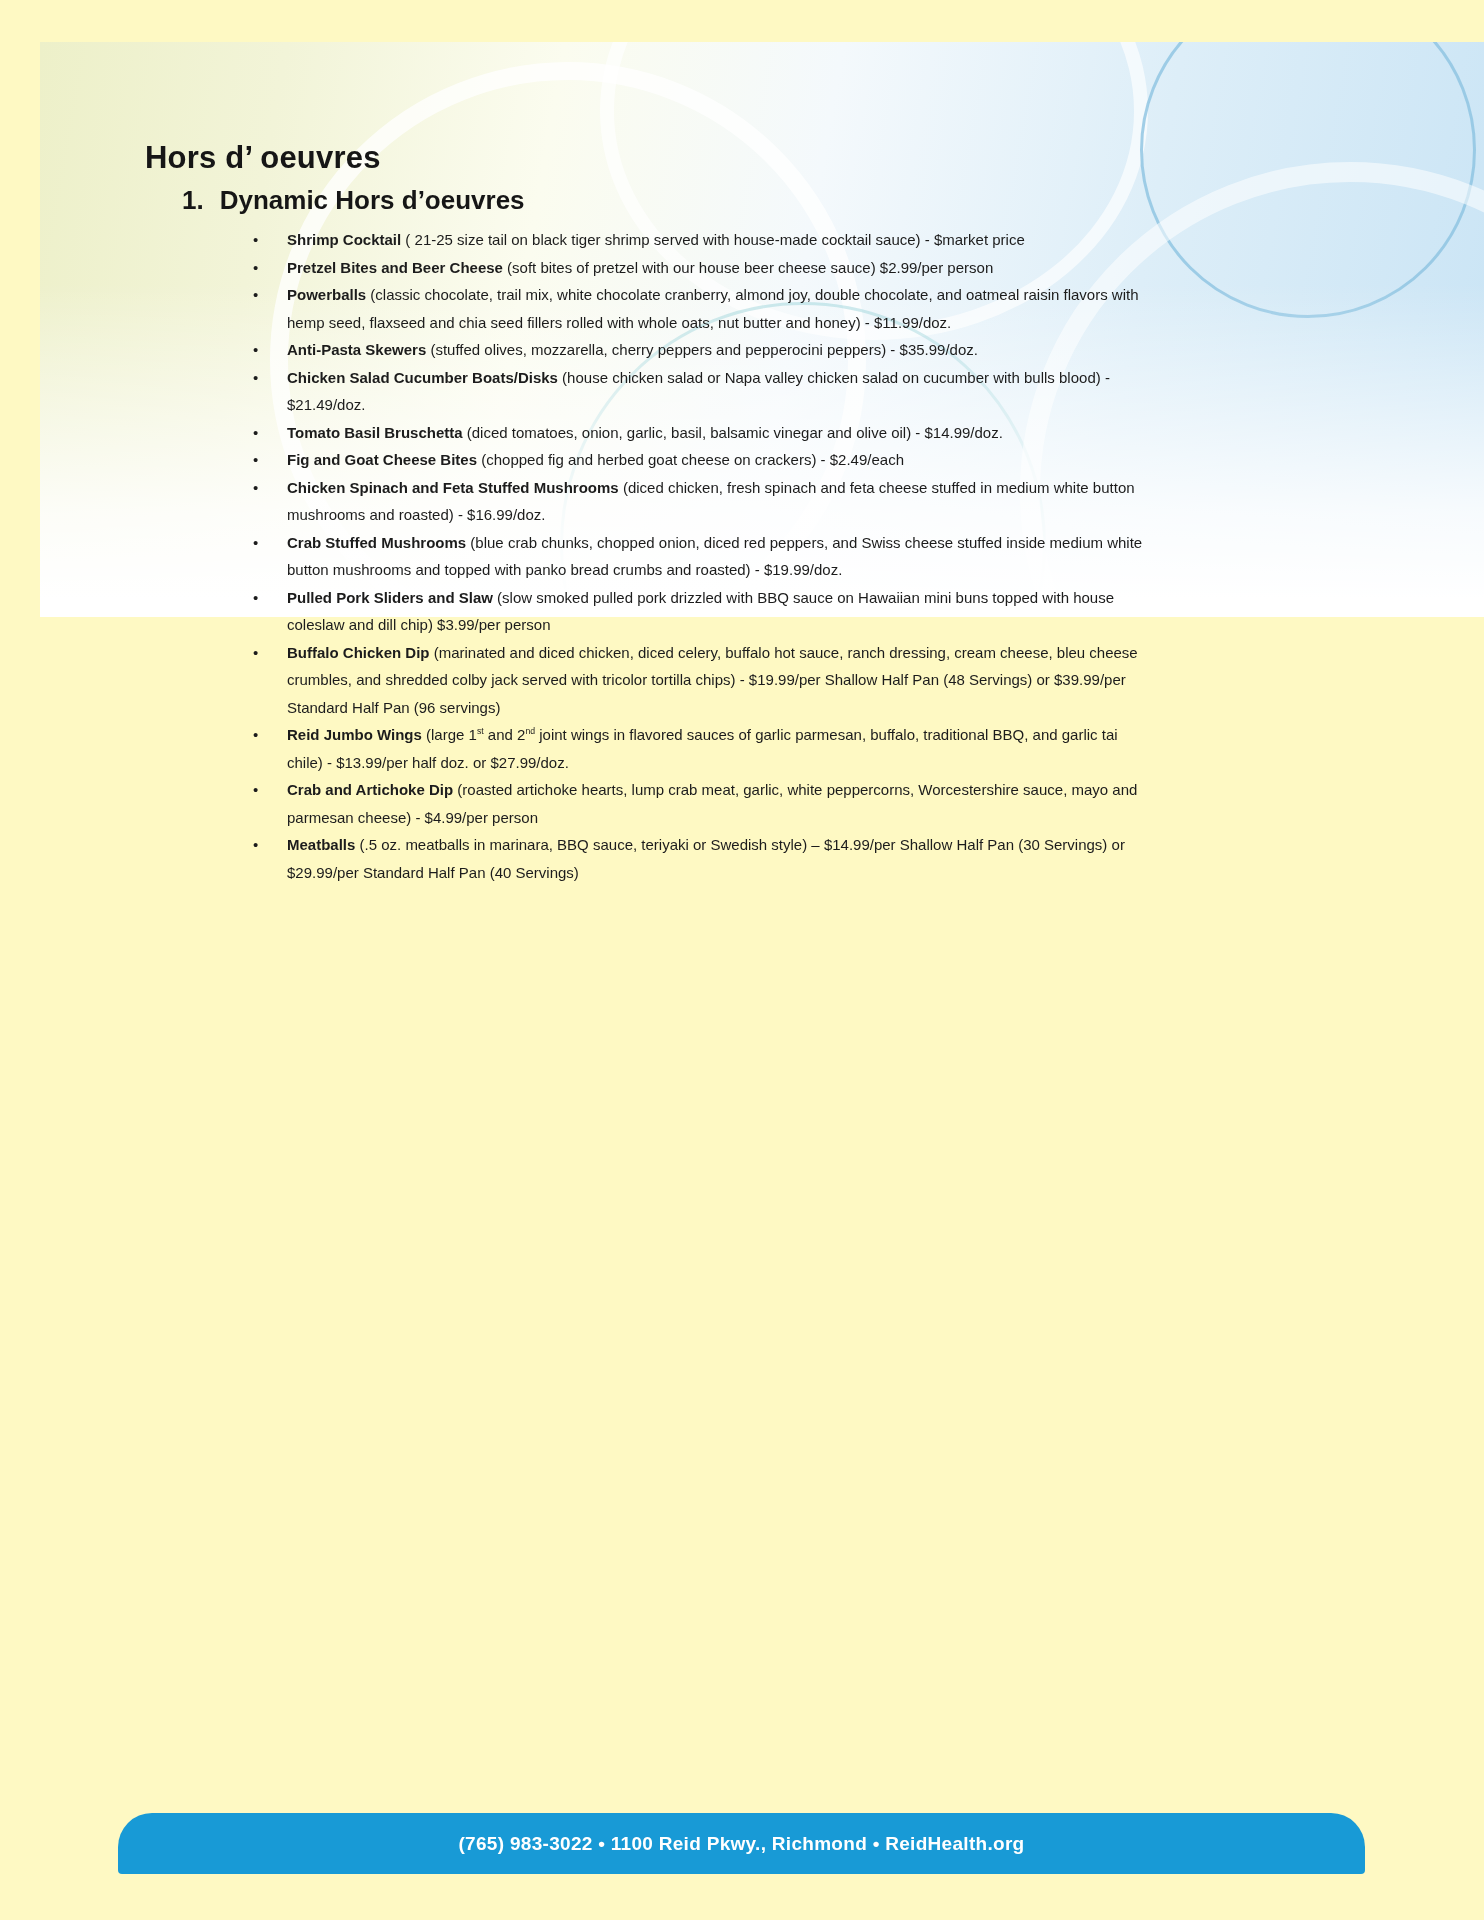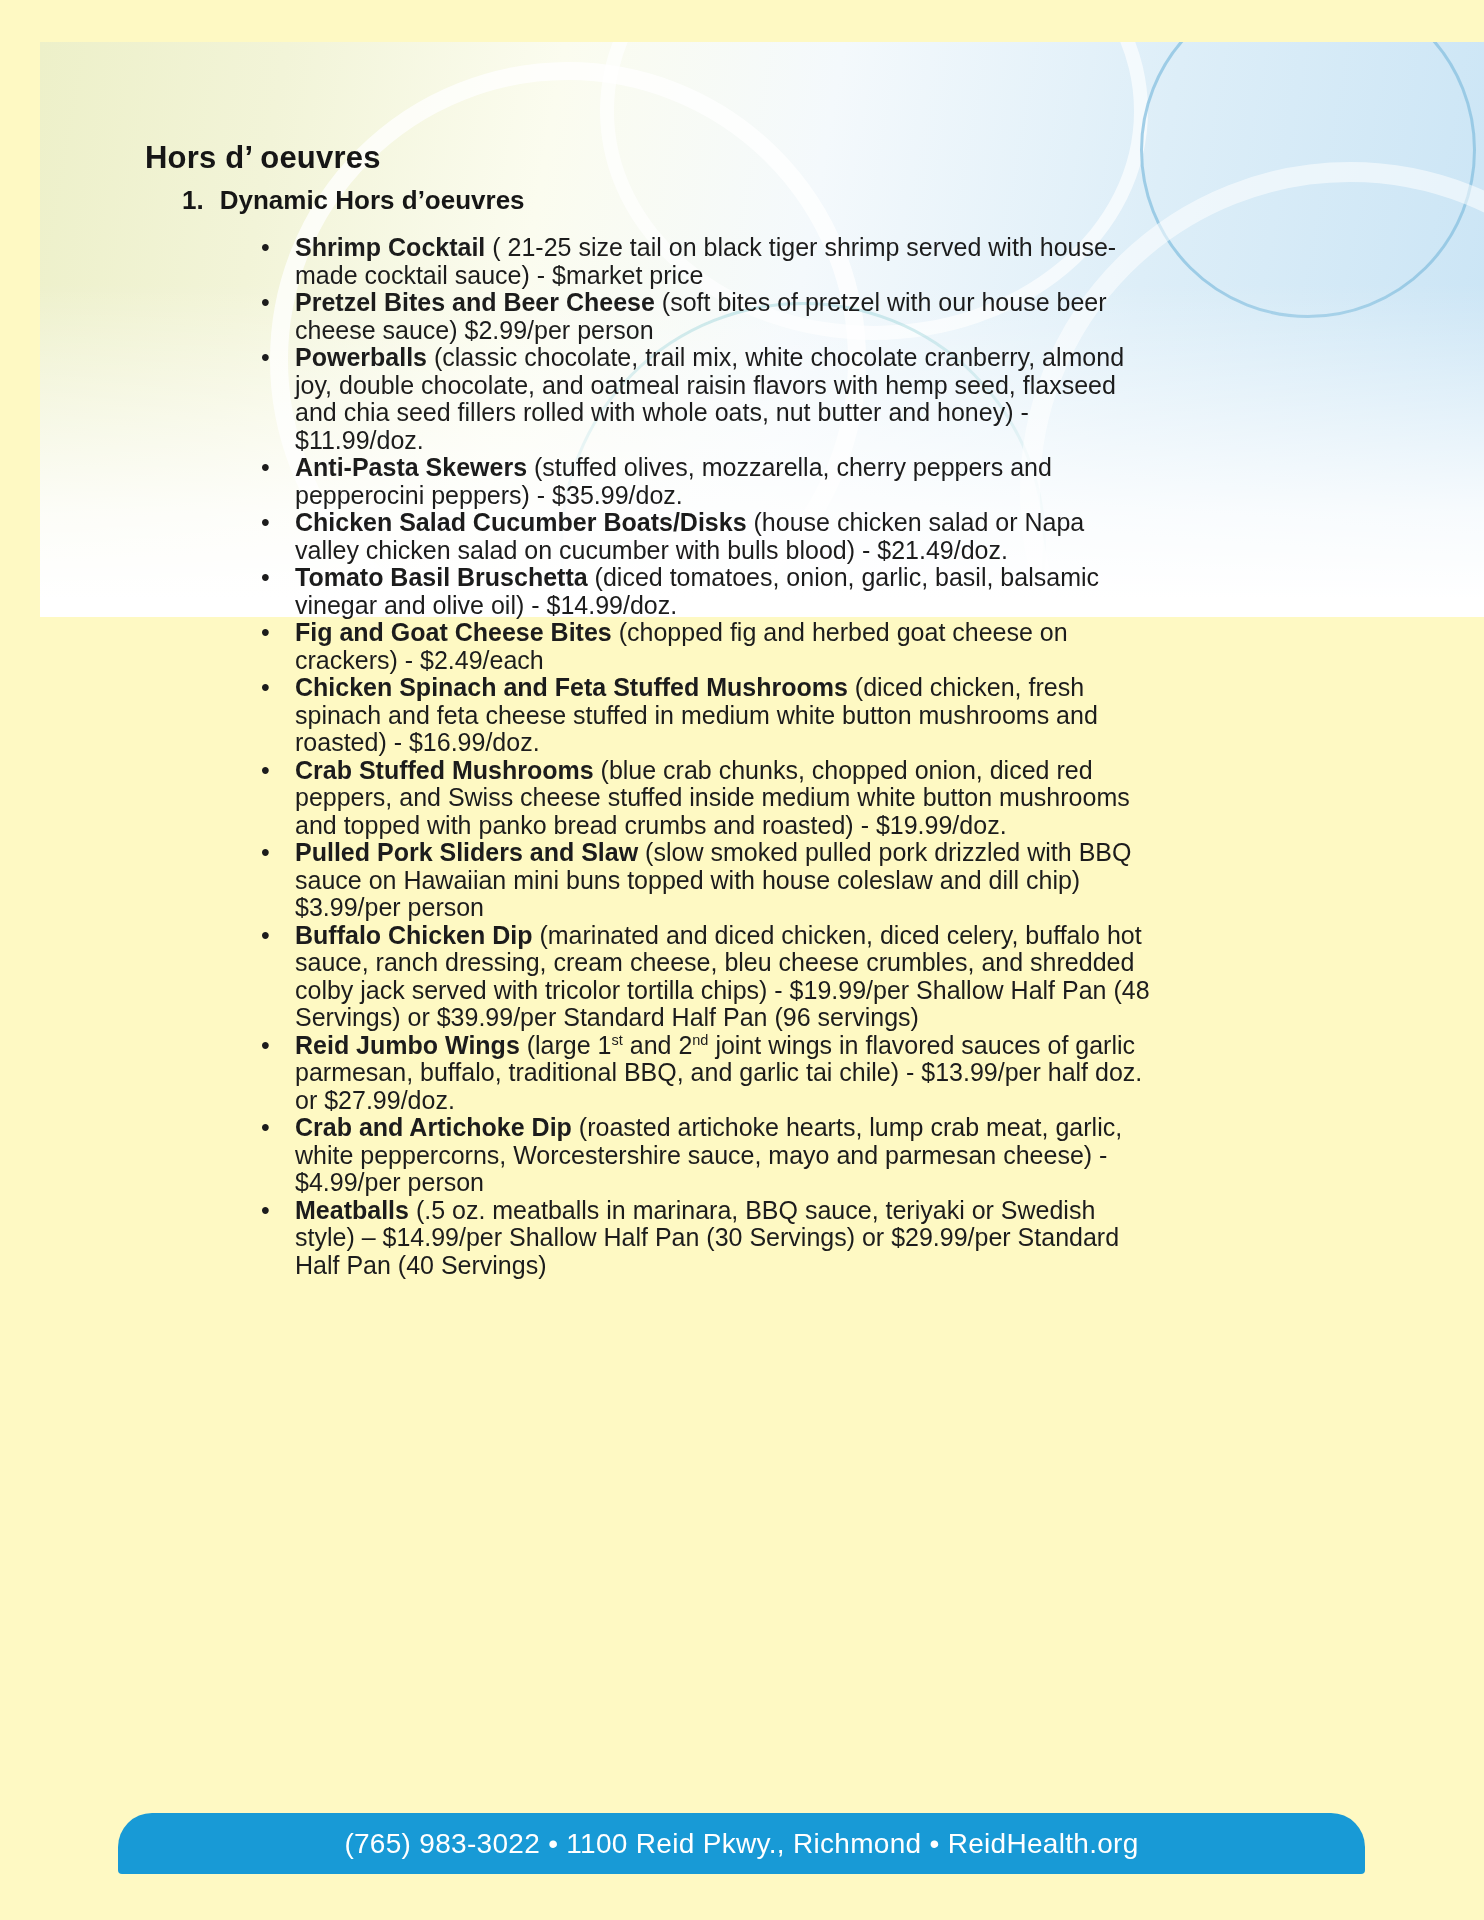--- a/index.html
+++ b/index.html
@@ -39,45 +39,45 @@
 
   .heading-block { position: absolute; left: 145px; top: 140px; width: 1100px; }
   .doc-title { margin: 0; font-size: 31px; font-weight: bold; color: #161616; letter-spacing: 0.2px; }
   .section-heading { margin: 9px 0 0 37px; font-size: 26px; font-weight: bold; color: #161616; }
   .section-heading .num { margin-right: 16px; }
 
   ul.menu-list {
     position: absolute;
     left: 287px; top: 226px;
     width: 856px;
-    margin: 8px; padding: 0;
+    margin: 0; padding: 0;
     list-style: none;
-    font-size: 25px;
+    font-size: 15px;
     line-height: 27.5px;
   }
   ul.menu-list li { position: relative; margin: 0; padding: 0; }
   ul.menu-list li::before {
     content: "\2022";
     position: absolute;
     left: -34px; top: 0;
   }
   .nm { font-weight: bold; }
   sup.ord { font-size: 0.58em; line-height: 0; vertical-align: super; }
 
   .footer-bar {
     position: absolute;
     left: 118px; top: 1813px;
     width: 1247px; height: 61px;
     border-radius: 34px 34px 4px 4px;
     display: flex; align-items: center; justify-content: center;
   }
   .footer-text {
     color: #ffffff;
-    font-weight: normal;
-    font-size: 28px;
+    font-weight: bold;
+    font-size: 19px;
     letter-spacing: 0.3px;
   }
 </style>
 </head>
 <body>
 
 <div class="page">
 
   <div class="bg-art">
     <div class="ring r1"></div>

